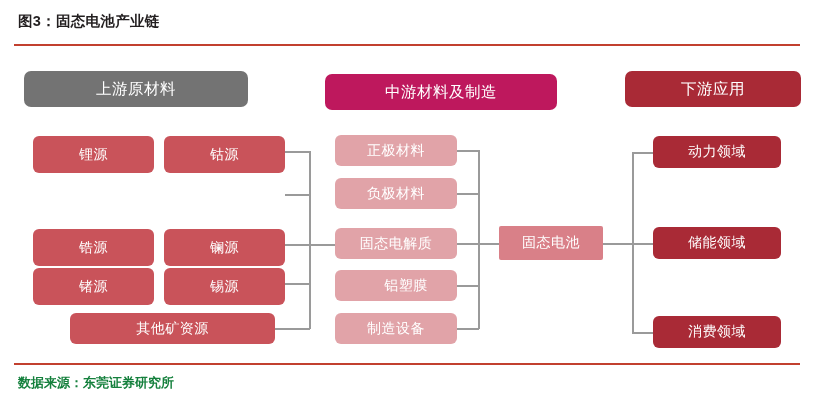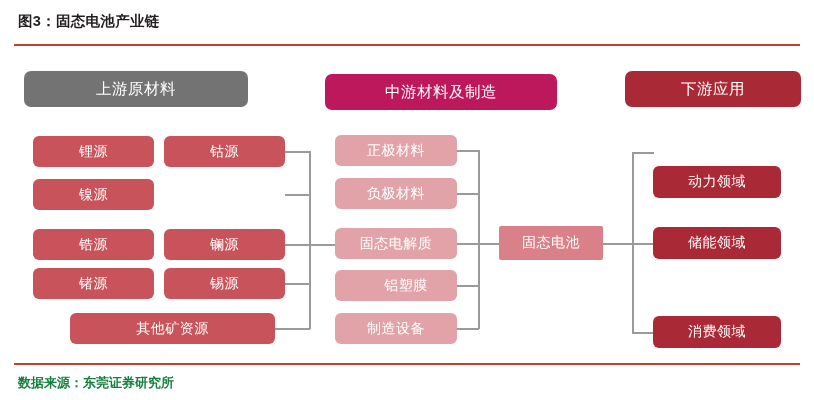--- a/index.html
+++ b/index.html
@@ -62,21 +62,21 @@
   }
   .hdr {
     font-size: 15.5px;
     height: 36px;
     border-radius: 7px;
   }
   .hdr-up    { left: 24px;  top: 71px;  width: 224px; background: #737373; }
   .hdr-mid   { left: 325px; top: 74px;  width: 232px; background: #be185d; }
   .hdr-down  { left: 625px; top: 71px;  width: 176px; background: #a92a36; }
 
-  .up-item   { background: #c9535a; height: 31px; width: 121px; border-radius: 6px; }
+  .up-item   { background: #c9535a; height: 37px; width: 121px; border-radius: 6px; }
   .mid-item  { background: #e1a3a8; height: 31px; width: 122px; border-radius: 6px; }
   .core-item { background: #d98088; height: 34px; width: 104px; border-radius: 2px; }
   .down-item { background: #a92a36; height: 32px; width: 128px; border-radius: 6px; }
   .other-item{ background: #c9535a; height: 31px; width: 205px; border-radius: 6px; }
 
   .connector {
     position: absolute;
     background: #9a9a9a;
   }
   .v { width: 1.5px; }
@@ -88,21 +88,20 @@
 <div class="page">
 
   <div class="title">图3：固态电池产业链</div>
   <div class="rule rule-top"></div>
 
   <div class="box hdr hdr-up">上游原材料</div>
   <div class="box hdr hdr-mid">中游材料及制造</div>
   <div class="box hdr hdr-down">下游应用</div>
 
   <div class="box up-item" style="left:33px;  top:136px;">锂源</div>
-  <div class="box up-item" style="left:33px;  top:179px;">镍源</div>
   <div class="box up-item" style="left:33px;  top:229px;">锆源</div>
   <div class="box up-item" style="left:33px;  top:268px;">锗源</div>
 
   <div class="box up-item" style="left:164px; top:136px;">钴源</div>
   <div class="box up-item" style="left:164px; top:229px;">镧源</div>
   <div class="box up-item" style="left:164px; top:268px;">锡源</div>
 
   <div class="box other-item" style="left:70px; top:313px;">其他矿资源</div>
 
   <div class="connector h" style="left:285px; top:151px; width:25px;"></div>
@@ -128,19 +127,19 @@
   <div class="connector h" style="left:478px; top:243px; width:22px;"></div>
 
   <div class="box core-item" style="left:499px; top:226px;">固态电池</div>
 
   <div class="connector h" style="left:603px; top:243px; width:30px;"></div>
   <div class="connector v" style="left:632px; top:152px; height:181px;"></div>
   <div class="connector h" style="left:632px; top:152px; width:22px;"></div>
   <div class="connector h" style="left:632px; top:243px; width:22px;"></div>
   <div class="connector h" style="left:632px; top:332px; width:22px;"></div>
 
-  <div class="box down-item" style="left:653px; top:136px;margin-top:30px;">动力领域</div>
+  <div class="box down-item" style="left:653px; top:136px;">动力领域</div>
   <div class="box down-item" style="left:653px; top:227px;">储能领域</div>
   <div class="box down-item" style="left:653px; top:316px;">消费领域</div>
 
   <div class="rule rule-bottom"></div>
   <div class="source">数据来源：东莞证券研究所</div>
 </div>
 
 </body></html>

